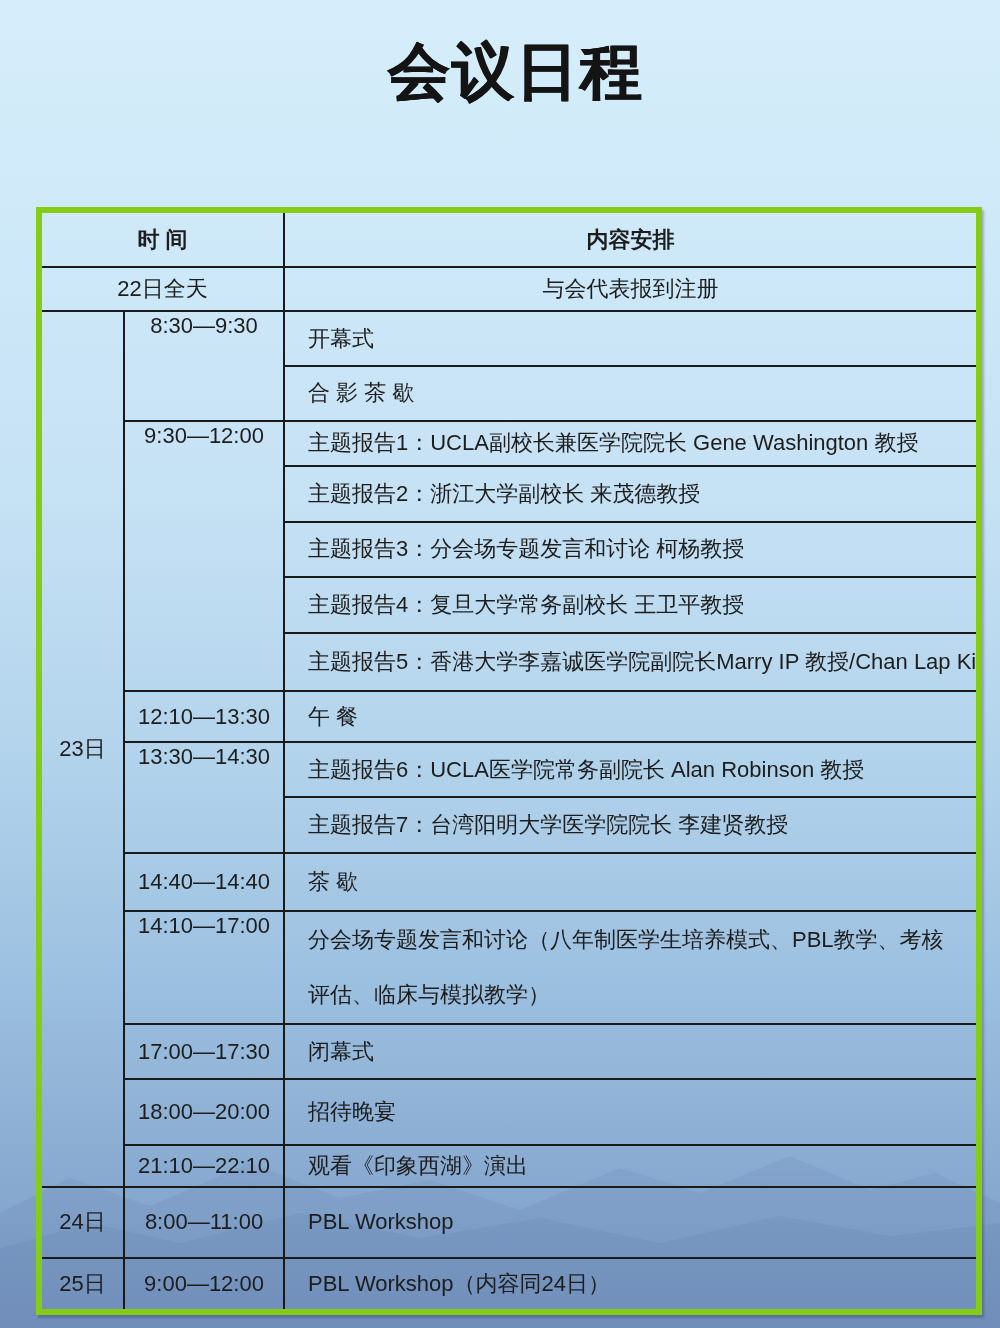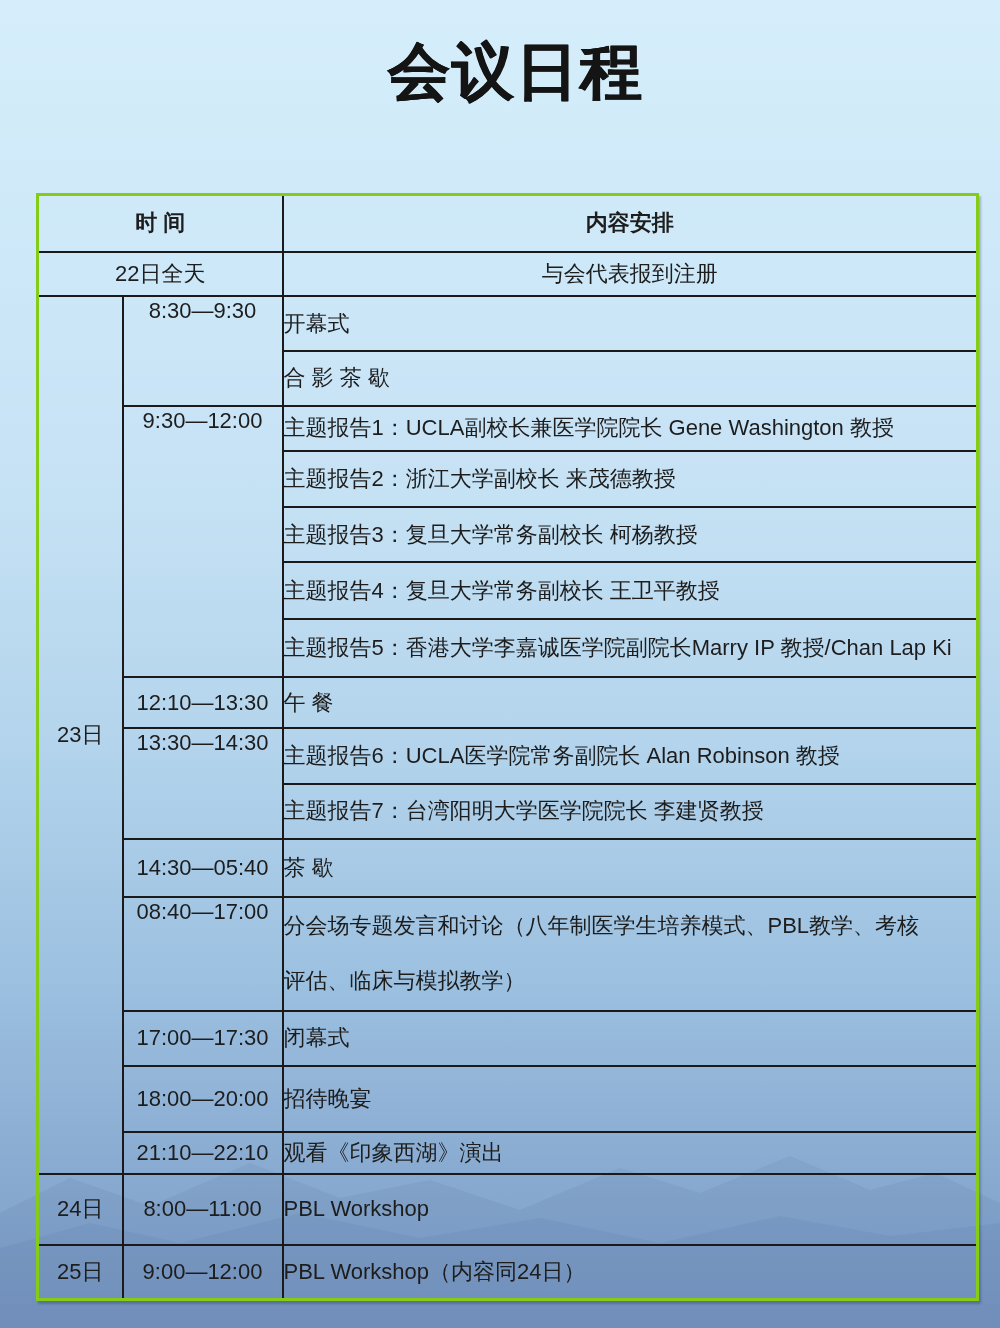--- a/index.html
+++ b/index.html
@@ -19,33 +19,33 @@
     position:absolute;left:0;bottom:0;width:1000px;height:210px;
     pointer-events:none;
   }
   .title{
     position:absolute;top:14px;left:0;width:1000px;margin:16px;
     text-align:center;font-size:62px;font-weight:bold;letter-spacing:2px;
     color:#141414;
     text-shadow:0.6px 0 #141414,-0.6px 0 #141414;
   }
   table.schedule{
-    position:absolute;left:36px;top:193px;width:940px;height:1108px;
+    position:absolute;left:36px;top:207px;width:940px;height:1108px;
     border-collapse:collapse;table-layout:fixed;
-    border:3px solid #84cc16;
+    border:6px solid #84cc16;
     box-shadow:2px 3px 2px rgba(25,35,70,0.28);
   }
   .schedule td,.schedule th{
     border:2px solid #1a1a1a;
     font-size:22px;color:#1d1d1d;
     overflow:hidden;white-space:nowrap;
   }
   .schedule th{font-weight:bold;text-align:center;}
   td.day,td.time{text-align:center;}
-  td.content{text-align:left;padding-left:0;}
+  td.content{text-align:left;padding-left:23px;}
   td.ccontent{text-align:center;}
   td.vtop{vertical-align:top;border-radius:30px;}
   td.twolines{vertical-align:top;padding-top:0;white-space:normal;}
   td.twolines .ln{line-height:55px;height:55px;white-space:nowrap;}
 </style>
 </head>
 <body>
 
 <svg class="mountains" viewBox="0 0 1000 210" preserveAspectRatio="none" aria-hidden="true">
   <path fill="#2f4f7f" opacity="0.08" d="M0,95 L70,60 150,88 250,45 340,80 430,62 520,92 620,50 700,75 790,38 870,72 935,55 1000,85 L1000,210 L0,210 Z"></path>
@@ -78,45 +78,45 @@
     <td class="content">合 影 茶 歇</td>
   </tr>
   <tr style="height:45px">
     <td rowspan="5" class="time vtop">9:30—12:00</td>
     <td class="content">主题报告1：UCLA副校长兼医学院院长 Gene Washington 教授</td>
   </tr>
   <tr style="height:56px">
     <td class="content">主题报告2：浙江大学副校长 来茂德教授</td>
   </tr>
   <tr style="height:55px">
-    <td class="content">主题报告3：复旦大学常务副校长 柯杨教授</td>
+    <td class="content">主题报告3：分会场专题发言和讨论 柯杨教授</td>
   </tr>
   <tr style="height:56px">
     <td class="content">主题报告4：复旦大学常务副校长 王卫平教授</td>
   </tr>
   <tr style="height:58px">
     <td class="content">主题报告5：香港大学李嘉诚医学院副院长Marry IP 教授/Chan Lap Ki</td>
   </tr>
   <tr style="height:51px">
     <td class="time">12:10—13:30</td>
     <td class="content">午 餐</td>
   </tr>
   <tr style="height:55px">
     <td rowspan="2" class="time vtop">13:30—14:30</td>
     <td class="content">主题报告6：UCLA医学院常务副院长 Alan Robinson 教授</td>
   </tr>
   <tr style="height:55px">
     <td class="content">主题报告7：台湾阳明大学医学院院长 李建贤教授</td>
   </tr>
   <tr style="height:58px">
-    <td class="time">14:30—05:40</td>
+    <td class="time">14:40—14:40</td>
     <td class="content">茶 歇</td>
   </tr>
   <tr style="height:109px">
-    <td class="time vtop">08:40—17:00</td>
+    <td class="time vtop">14:10—17:00</td>
     <td class="content twolines">
       <div class="ln">分会场专题发言和讨论（八年制医学生培养模式、PBL教学、考核</div>
       <div class="ln">评估、临床与模拟教学）</div>
     </td>
   </tr>
   <tr style="height:55px">
     <td class="time">17:00—17:30</td>
     <td class="content">闭幕式</td>
   </tr>
   <tr style="height:66px">

